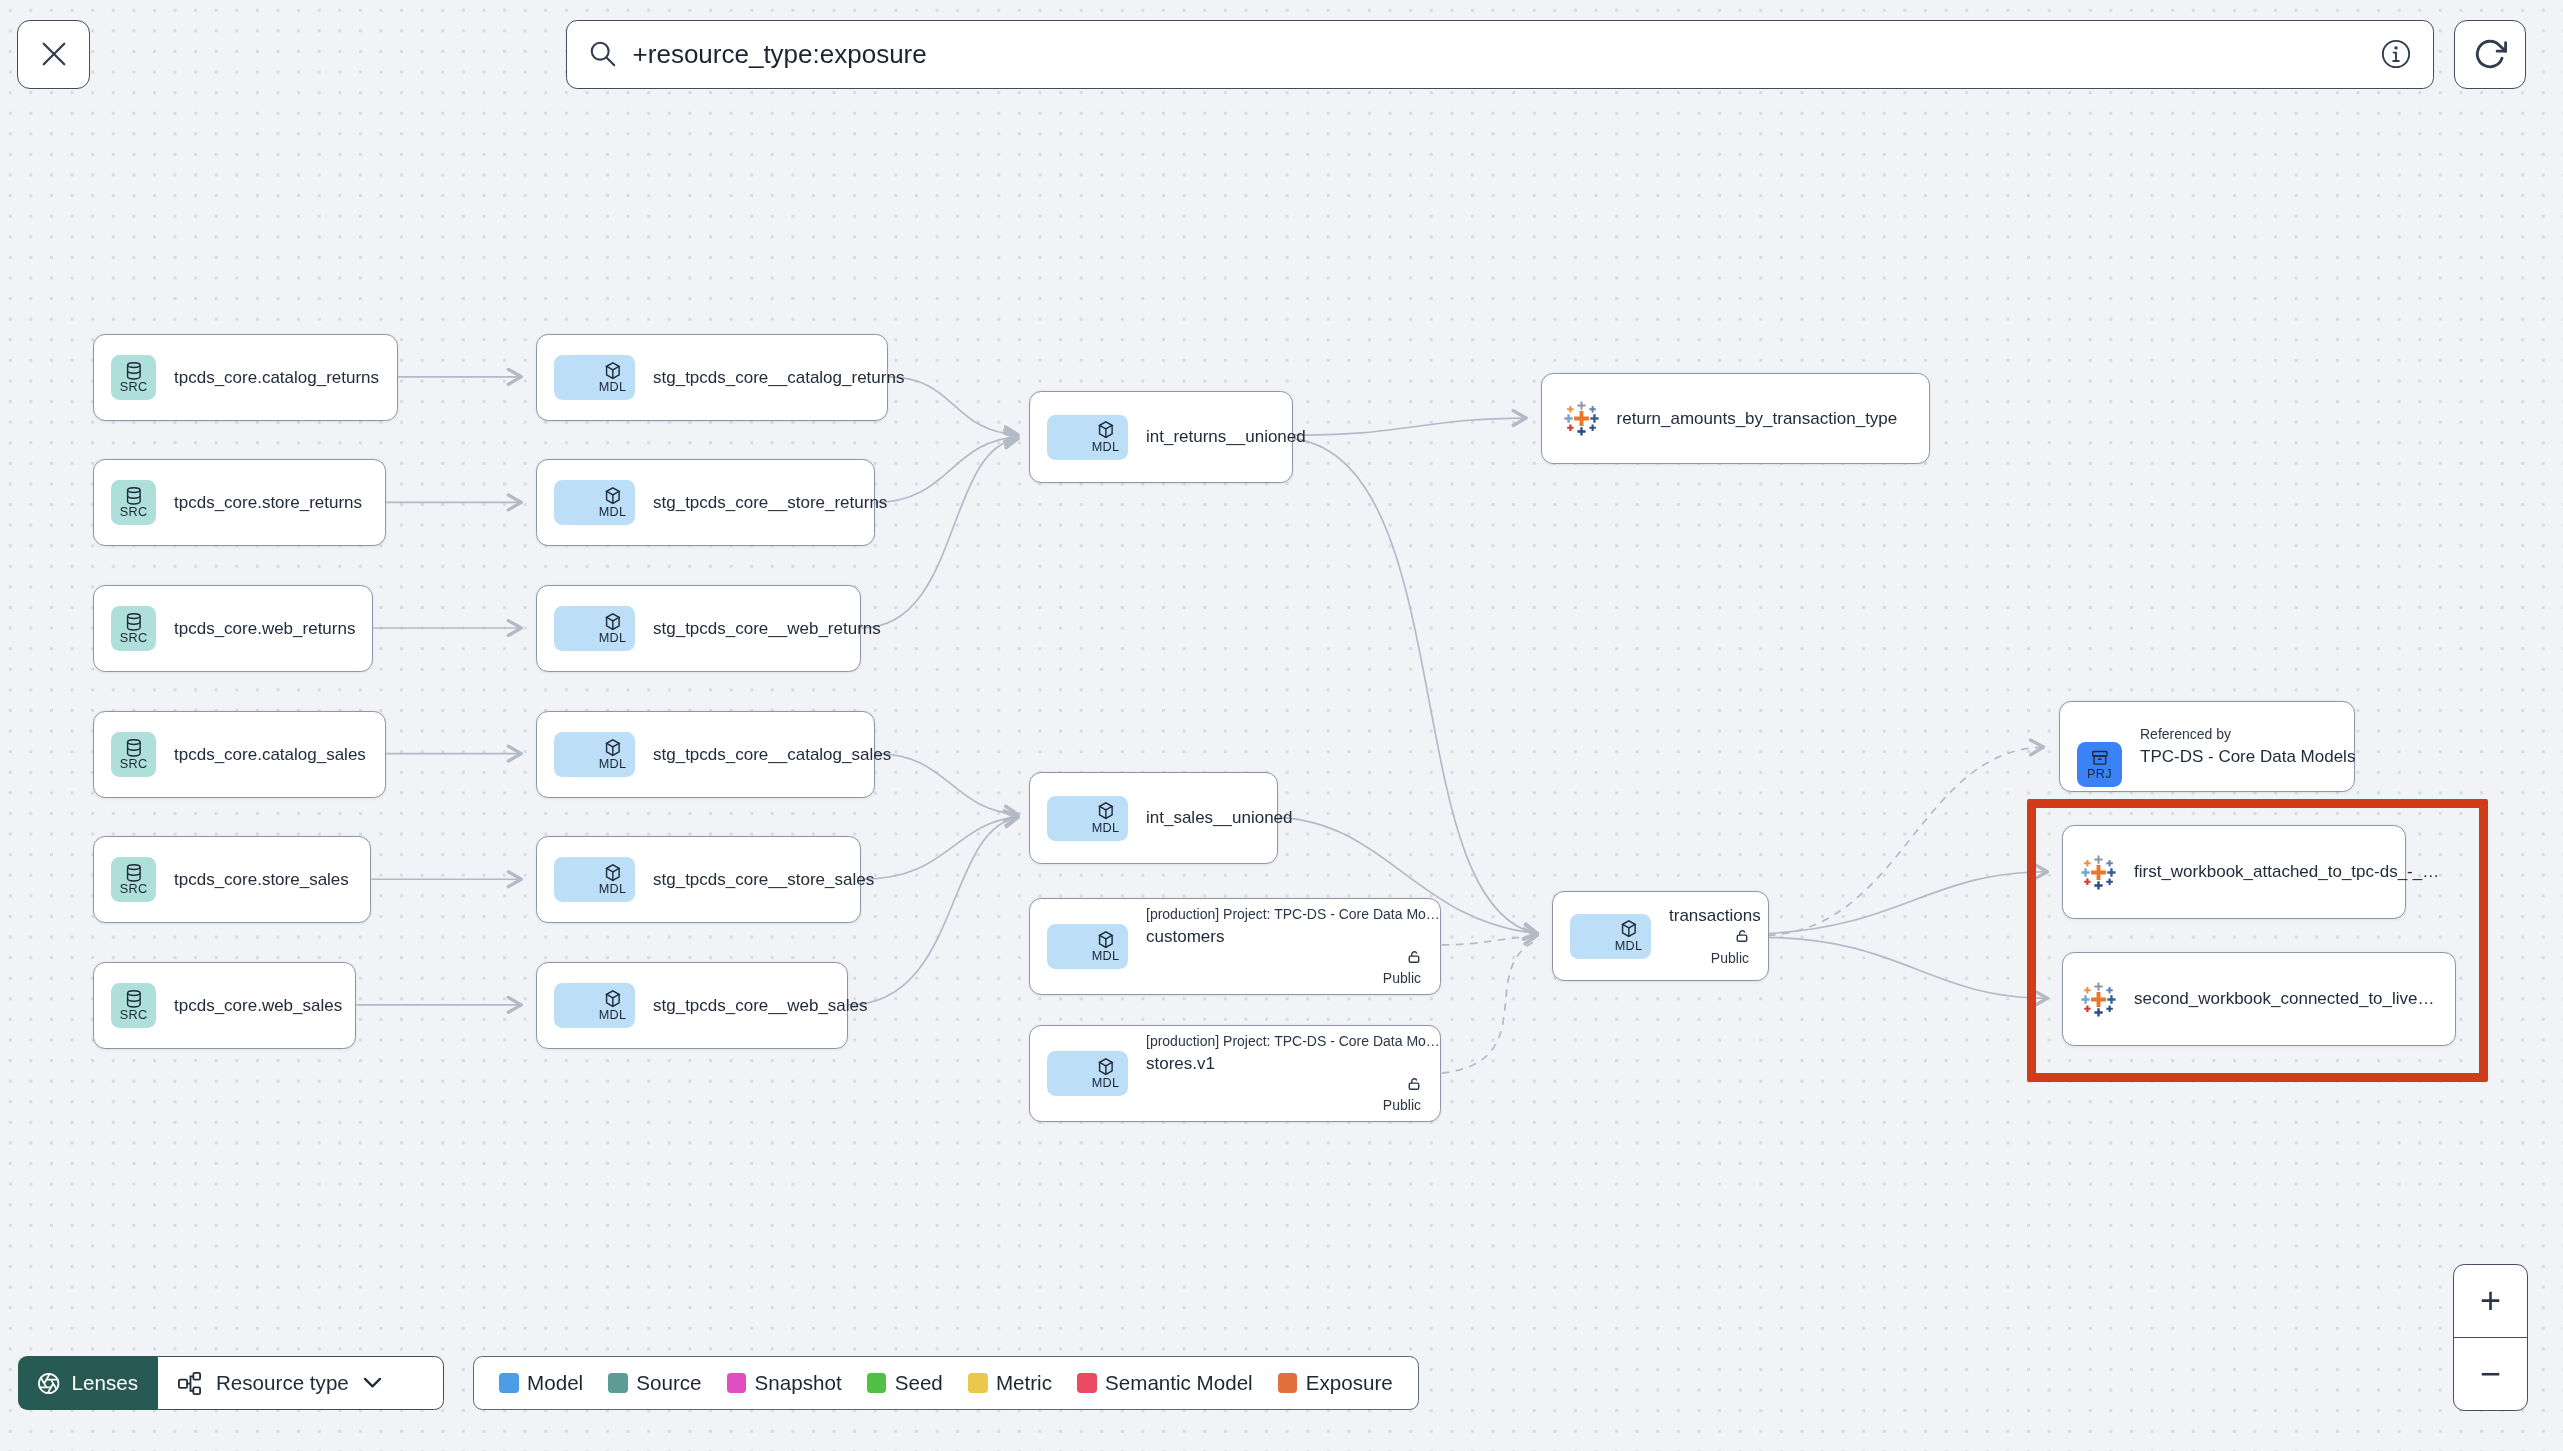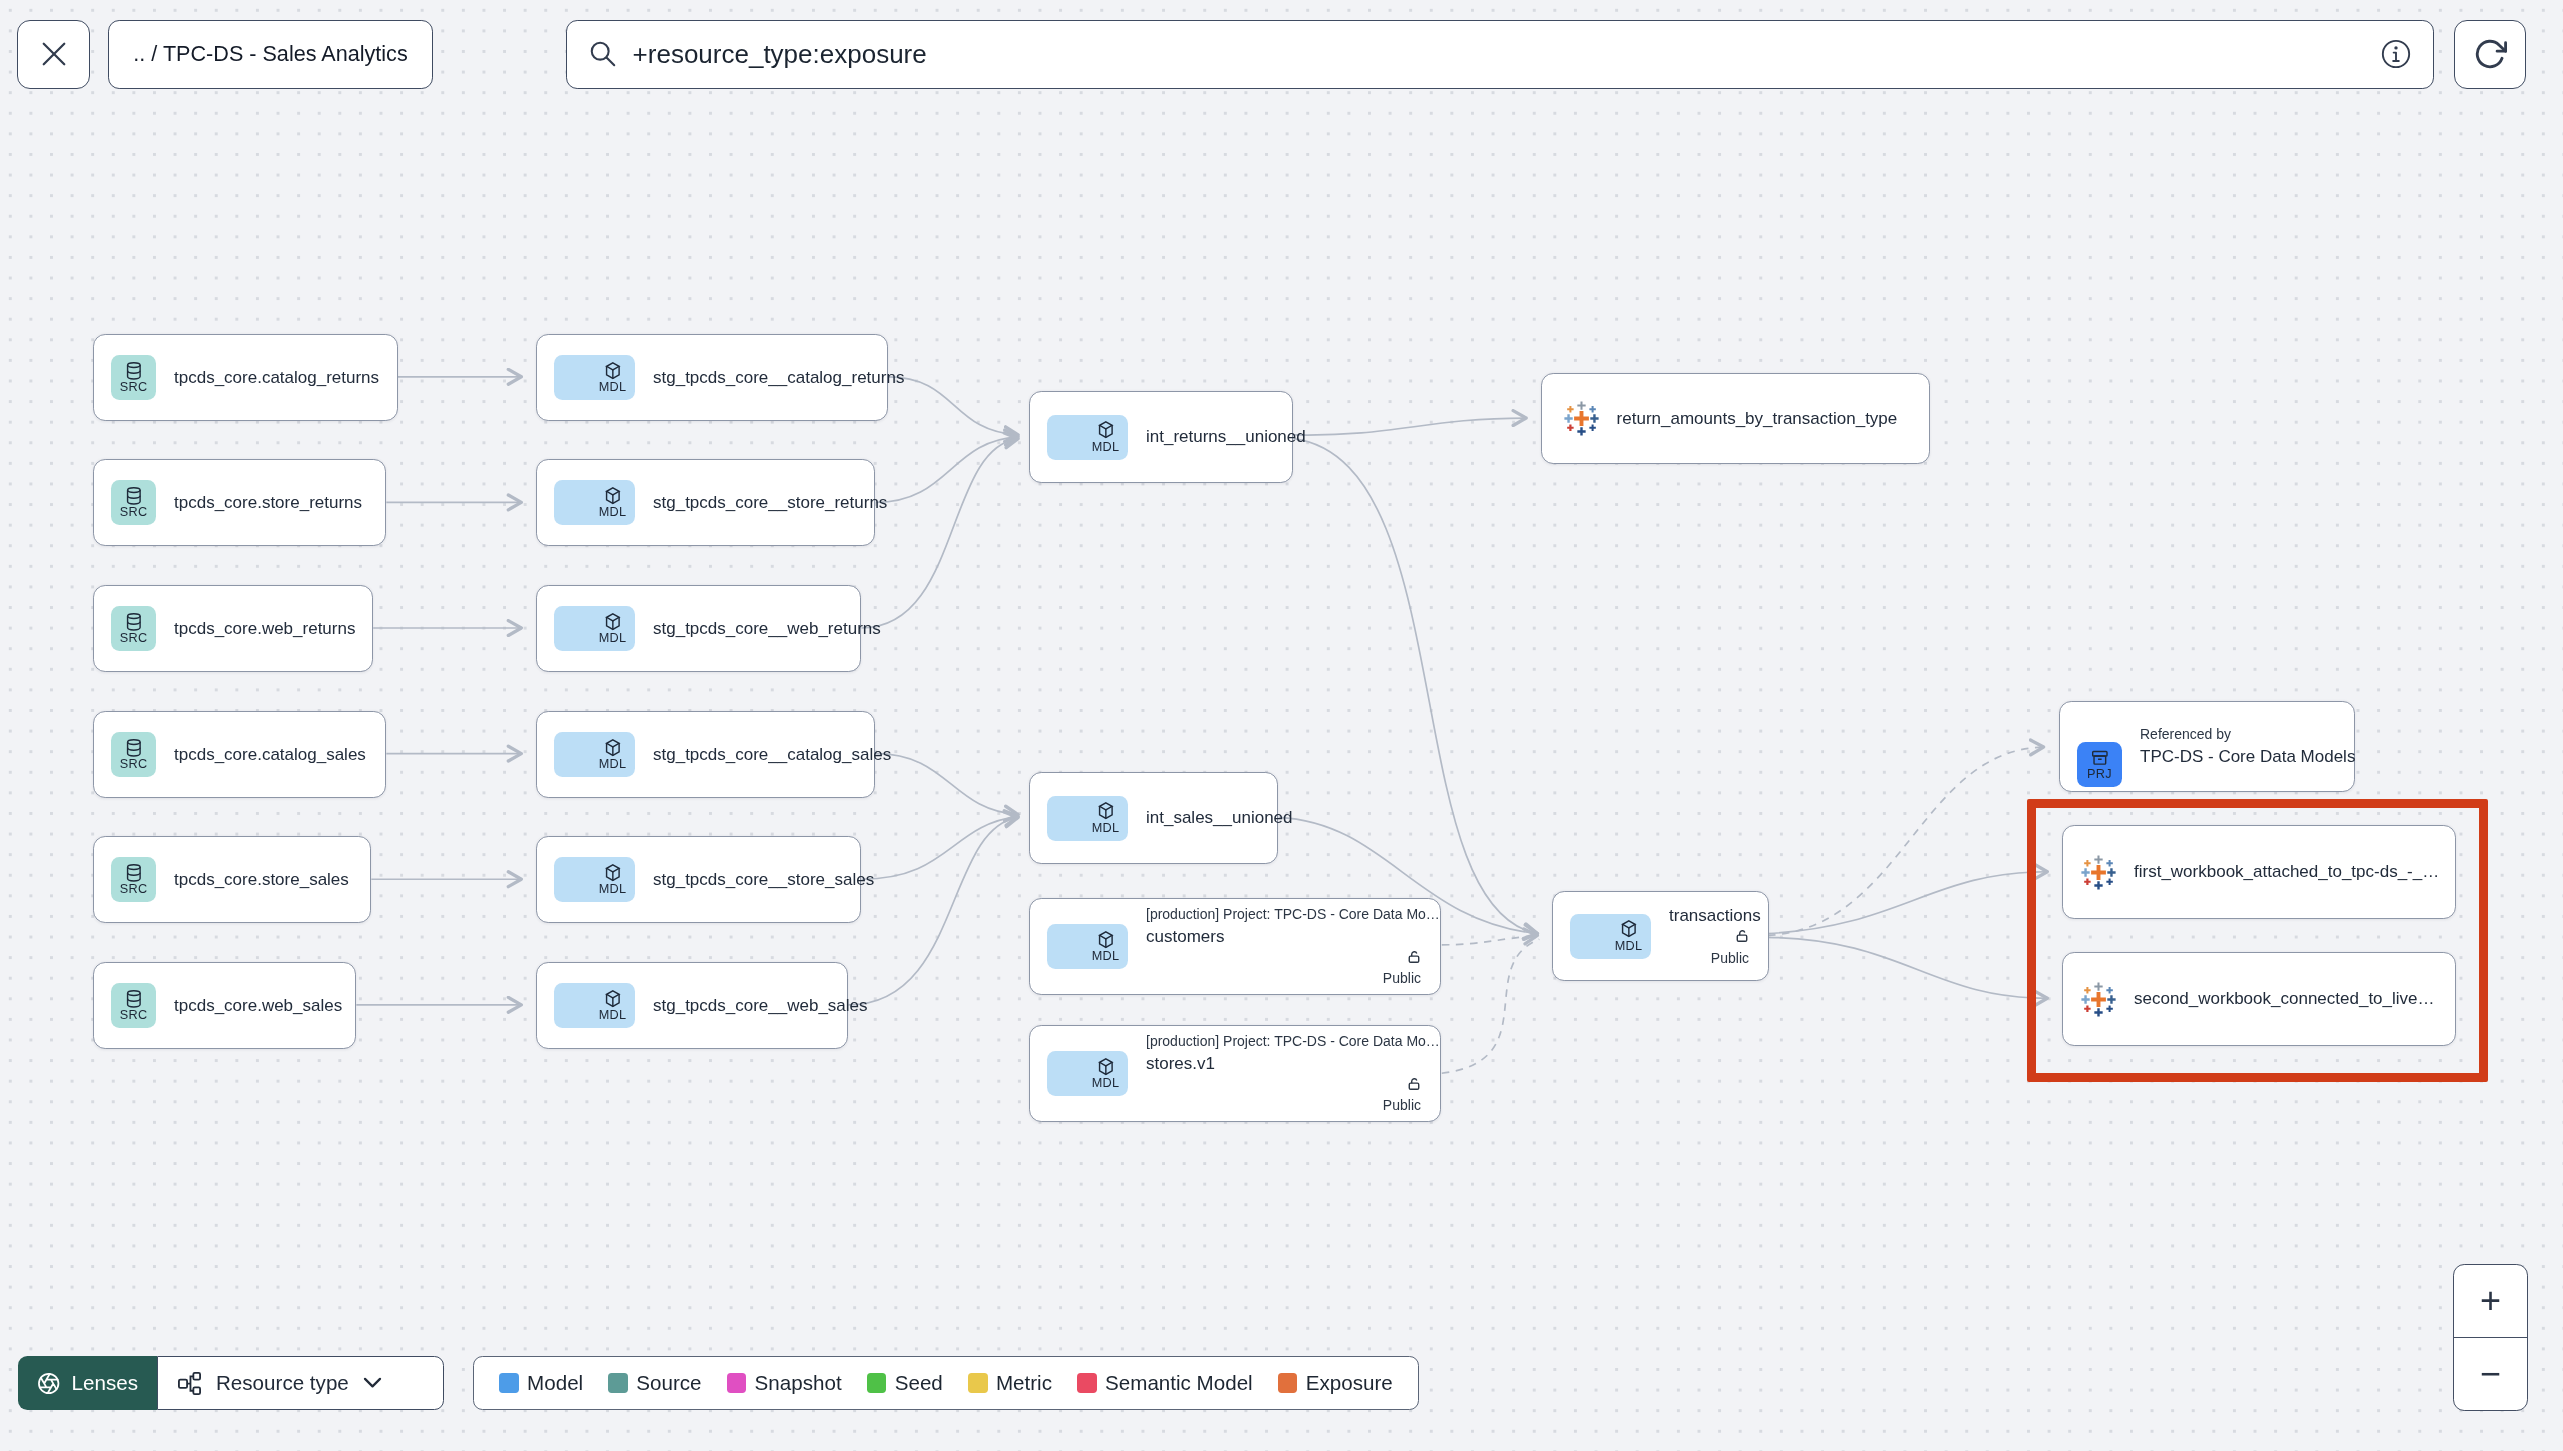--- a/index.html
+++ b/index.html
@@ -371,21 +371,21 @@
           <use href="#i-archive"></use>
         </svg>
         <span class="blabel">PRJ</span>
       </div>
     <div class="txt">
       <div class="sub">Referenced by</div>
       <div class="title">TPC-DS - Core Data Models</div>
     </div>
   </div>
 
-  <div class="node" style="left:2062px;top:825px;width:394px;height:94px;gap:17px">
+  <div class="node" style="left:2062px;top:825px;width:344px;height:94px;gap:17px">
     <svg class="tbicon" viewBox="0 0 40 40" width="37" height="37">
         <use href="#i-tableau"></use>
       </svg>
     <div class="txt">
         <div class="title">first_workbook_attached_to_tpc-ds_-_…</div>
       </div>
   </div>
   <div class="node" style="left:2062px;top:952px;width:394px;height:94px;gap:17px">
     <svg class="tbicon" viewBox="0 0 40 40" width="37" height="37">
         <use href="#i-tableau"></use>
@@ -393,23 +393,20 @@
     <div class="txt">
         <div class="title">second_workbook_connected_to_live…</div>
       </div>
   </div>
 
   <div class="tbtn" style="left:17px;top:19.7px;width:73px;height:69px">
     <svg width="28" height="28" viewBox="0 0 30 30">
         <path d="M4,4 L26,26 M26,4 L4,26" stroke-width="2.4" stroke-linecap="round"></path>
       </svg>
   </div>
-  <div class="breadcrumb">
-      <span>.. / TPC-DS - Sales Analytics</span>
-    </div>
   <div class="searchbar">
     <svg width="30" height="30" viewBox="0 0 32 32">
         <circle cx="13" cy="13" r="9" fill="none" stroke="#323c4e" stroke-width="2.2"></circle>
         <path d="M20,20 L28,28" stroke="#323c4e" stroke-width="2.2" stroke-linecap="round"></path>
       </svg>
     <div class="sval">+resource_type:exposure</div>
     <svg width="32" height="32" viewBox="0 0 34 34">
         <circle cx="17" cy="17" r="14" fill="none" stroke="#323c4e" stroke-width="2"></circle>
         <circle cx="17" cy="10.5" r="1.8" fill="#323c4e" stroke="none"></circle>
         <path d="M17,15.5 V24.5 M14,24.5 h6 M14.5,15.5 h2.5" stroke="#323c4e" stroke-width="2" stroke-linecap="round"></path>

